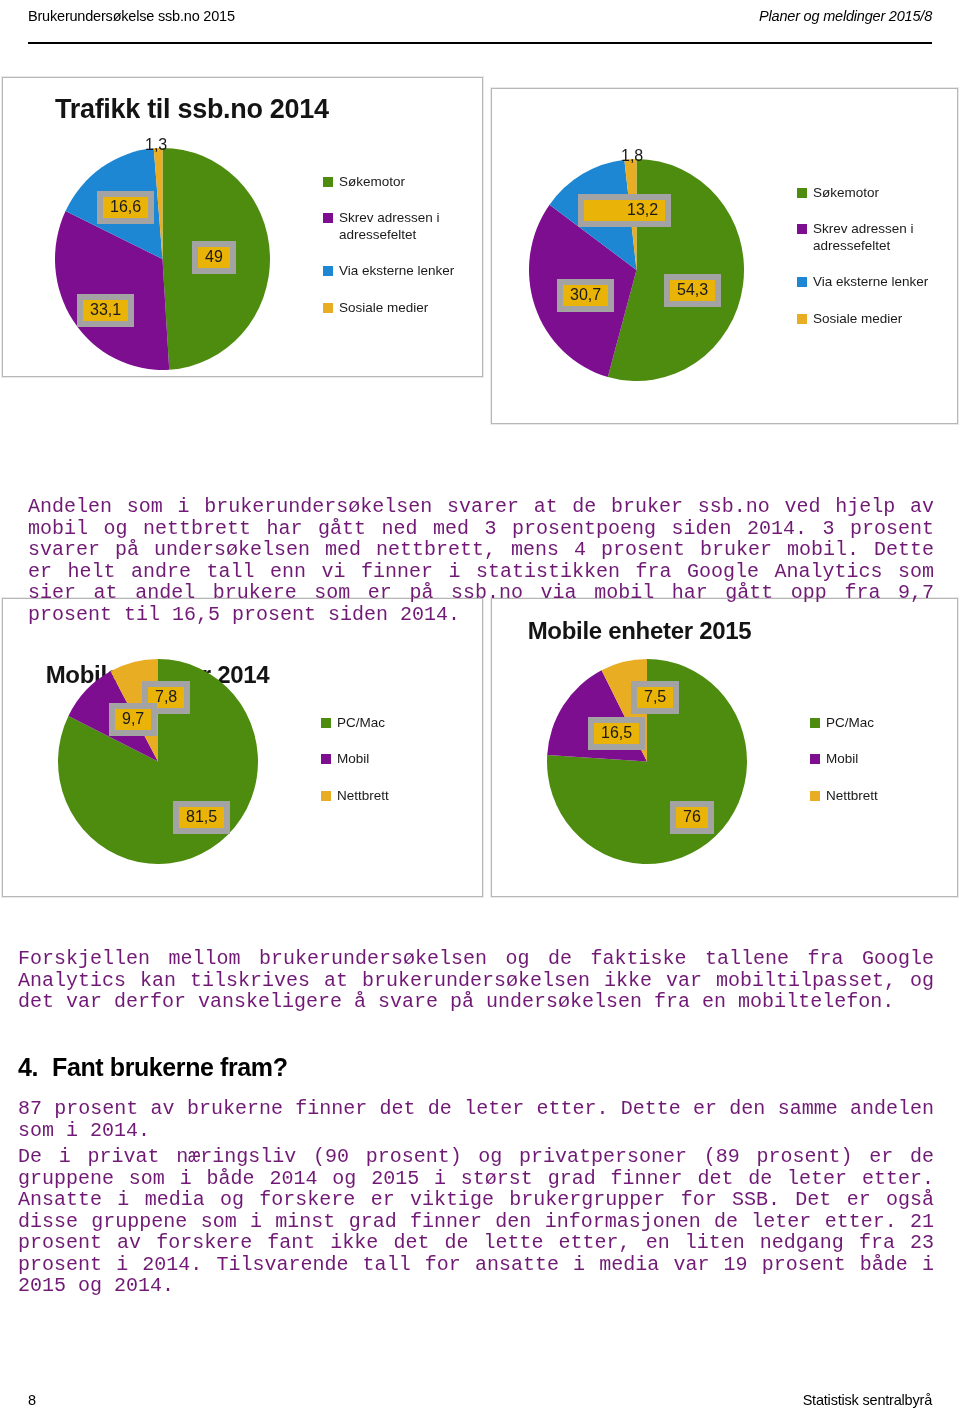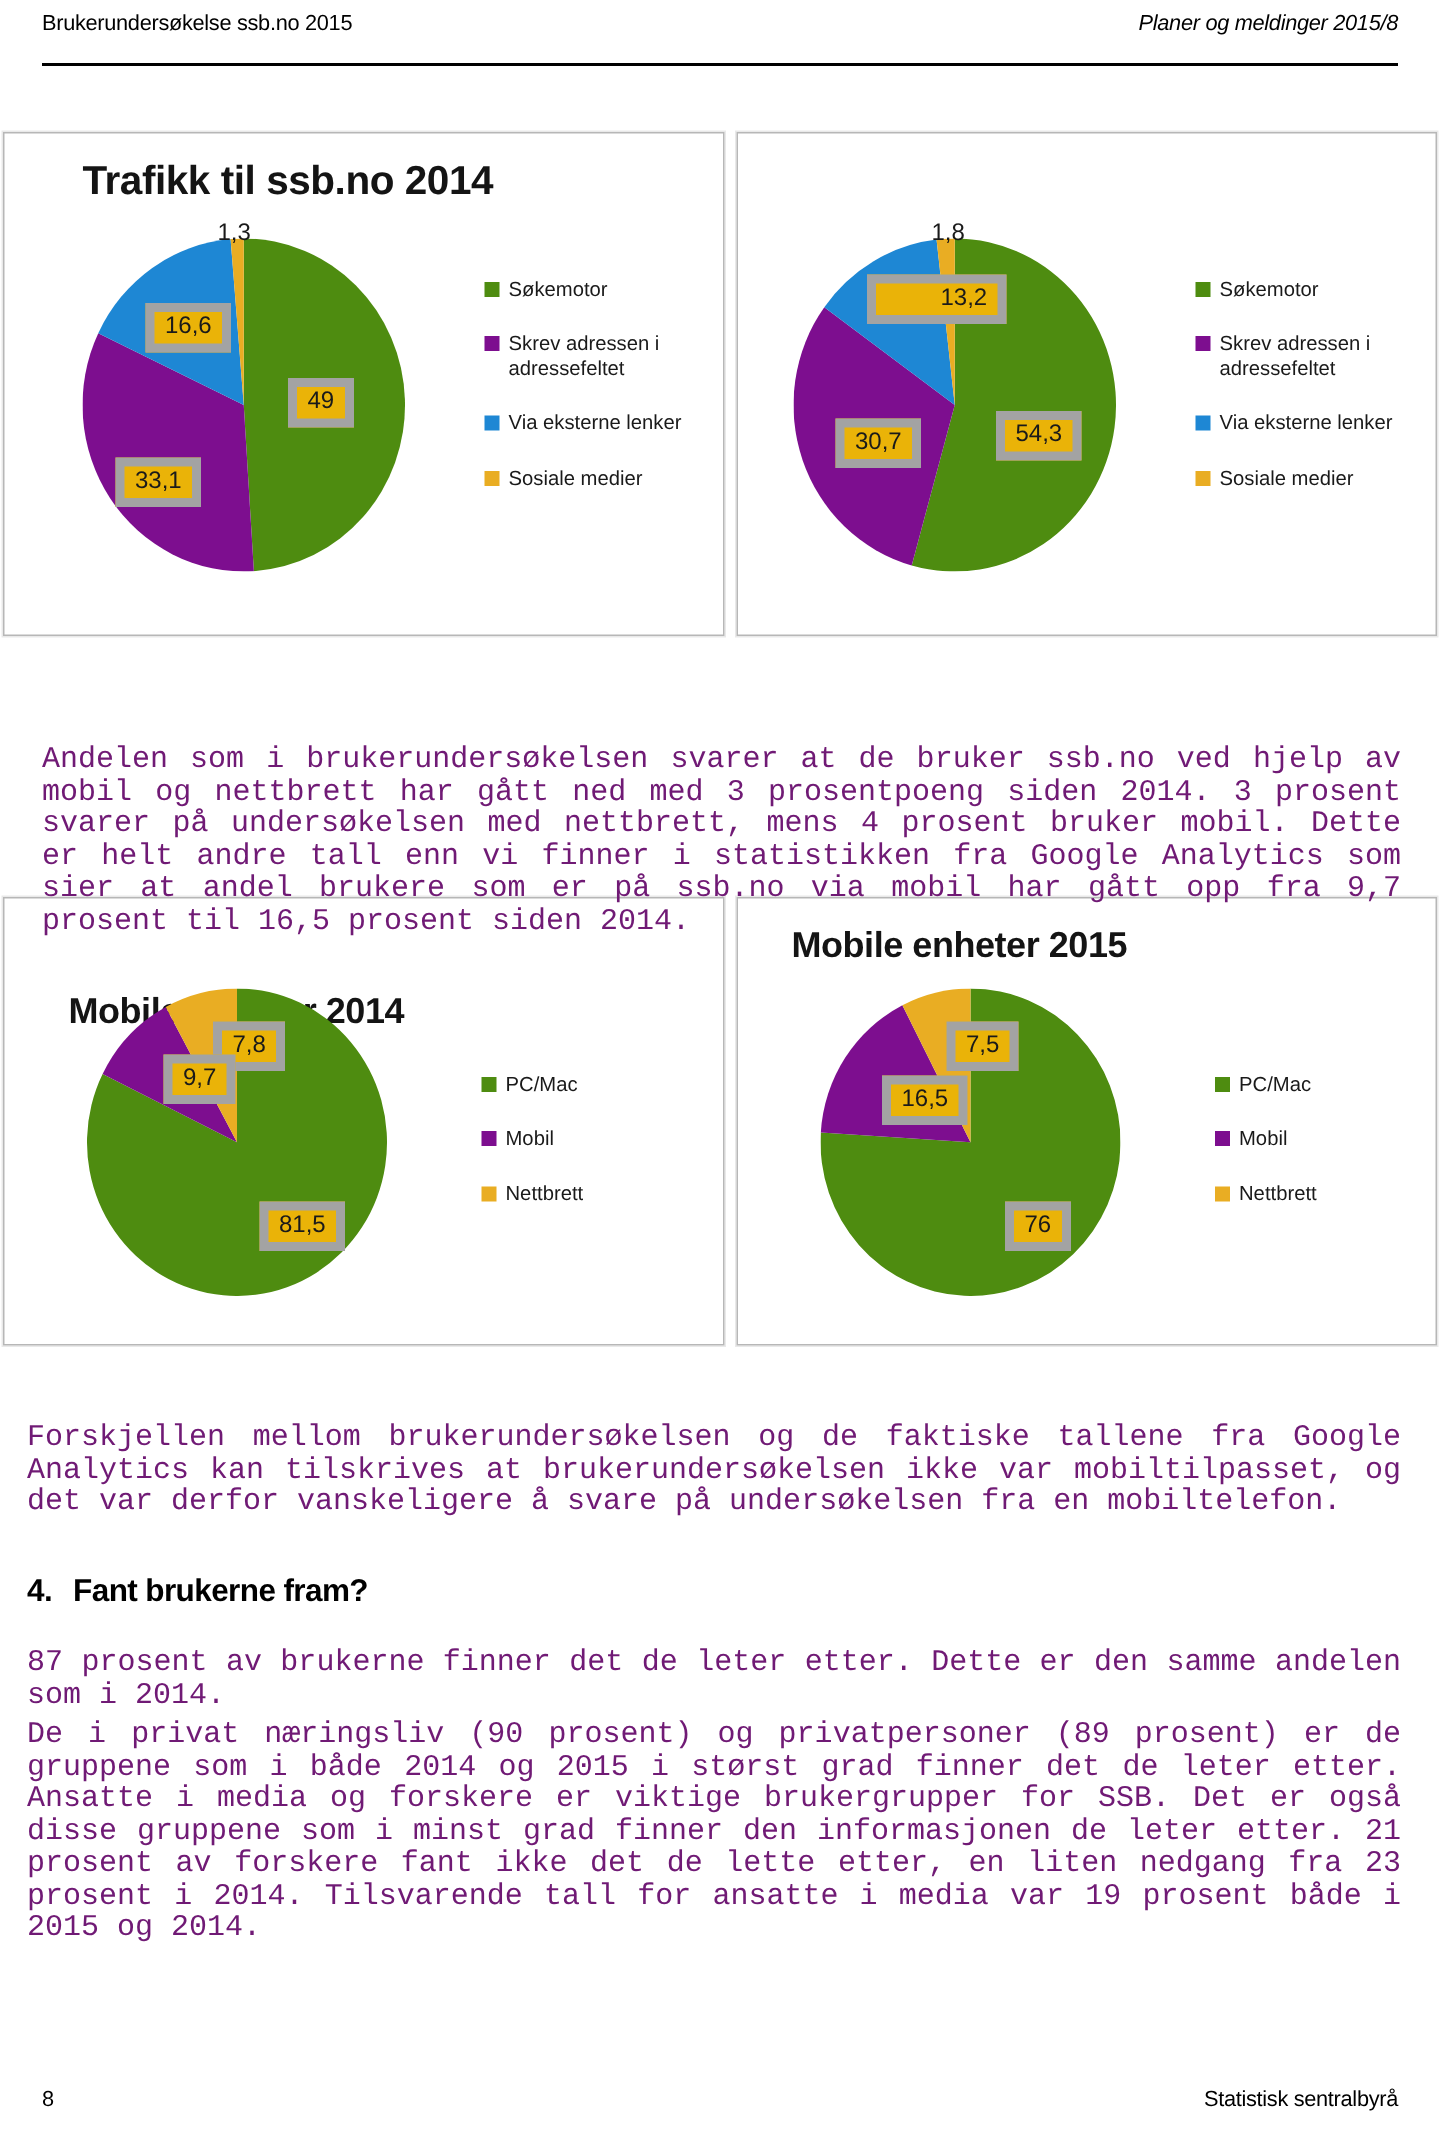--- a/index.html
+++ b/index.html
@@ -43,21 +43,21 @@
   }
 
   
   .figure-box {
     position: absolute;
     background: #fff;
     border: 1px solid #b7b7b7;
     box-sizing: border-box;
     box-shadow: 0 0 0 1px #e9e9e9;
   }
-  .fig-traffic-2014 { left: 2px;   top: 88px;  width: 481px; height: 336px; }
+  .fig-traffic-2014 { left: 2px;   top: 77px;  width: 481px; height: 300px; }
   .fig-traffic-2015 { left: 491px; top: 88px;  width: 467px; height: 336px; }
   .fig-mobile-2014  { left: 2px;   top: 598px; width: 481px; height: 299px; }
   .fig-mobile-2015  { left: 491px; top: 598px; width: 467px; height: 299px; }
 
   .chart-title {
     position: absolute;
     left: 0;
     right: 0;
     text-align: center;
     font-family: "Liberation Sans", "DejaVu Sans", sans-serif;
@@ -123,21 +123,21 @@
   .para-2 { left: 18px; top: 928px; width: 916px; }
   .para-3 { left: 18px; top: 1078px; width: 916px; }
   .para-4 { left: 18px; top: 1126px; width: 916px; }
 
   .section-heading {
     position: absolute;
     left: 18px;
     top: 1032px;
     font-family: "Liberation Sans", "DejaVu Sans", sans-serif;
     font-weight: bold;
-    font-size: 21px;
+    font-size: 25px;
     color: #000;
     letter-spacing: -0.4px;
   }
   .section-heading .num { margin-right: 14px; }
 
   
   .page-footer {
     position: absolute;
     left: 28px;
     right: 28px;
@@ -212,21 +212,21 @@
         <span class="legend-swatch" style="background: rgb(30, 135, 212);"></span>
         <span class="legend-label">Via eksterne lenker</span>
       </div>
       <div class="legend-row">
         <span class="legend-swatch" style="background: rgb(233, 173, 35);"></span>
         <span class="legend-label">Sosiale medier</span>
       </div>
     </div>
 
   <div class="pie-label bare" style="left:129px; top:58px;">1,8</div>
-  <div class="pie-label" style="left:86px; top:94px;padding-left:43px;">13,2</div>
+  <div class="pie-label" style="left:86px; top:105px;padding-left:43px;">13,2</div>
   <div class="pie-label" style="left:172px; top:185px;">54,3</div>
   <div class="pie-label" style="left:65px; top:190px;">30,7</div>
 </div>
 
 <div class="figure-box fig-mobile-2014">
   <div class="chart-title">Mobile enheter 2014</div>
   <div class="pie-holder" style="left:55px; top:60px; width:200px; height:205px;"><svg width="200" height="205" viewBox="0 0 200 205">
         <path d="M 100 102.5 L 100 0 A 100 102.5 0 1 1 10.400622570866432 56.98317220790812 Z" fill="#4e8c10"></path>
         <path d="M 100 102.5 L 10.400622570866432 56.98317220790812 A 100 102.5 0 0 1 52.493416900500485 12.305098574408063 Z" fill="#7d0e8f"></path>
         <path d="M 100 102.5 L 52.493416900500485 12.305098574408063 A 100 102.5 0 0 1 99.99999999999999 0 Z" fill="#e9ad23"></path>

